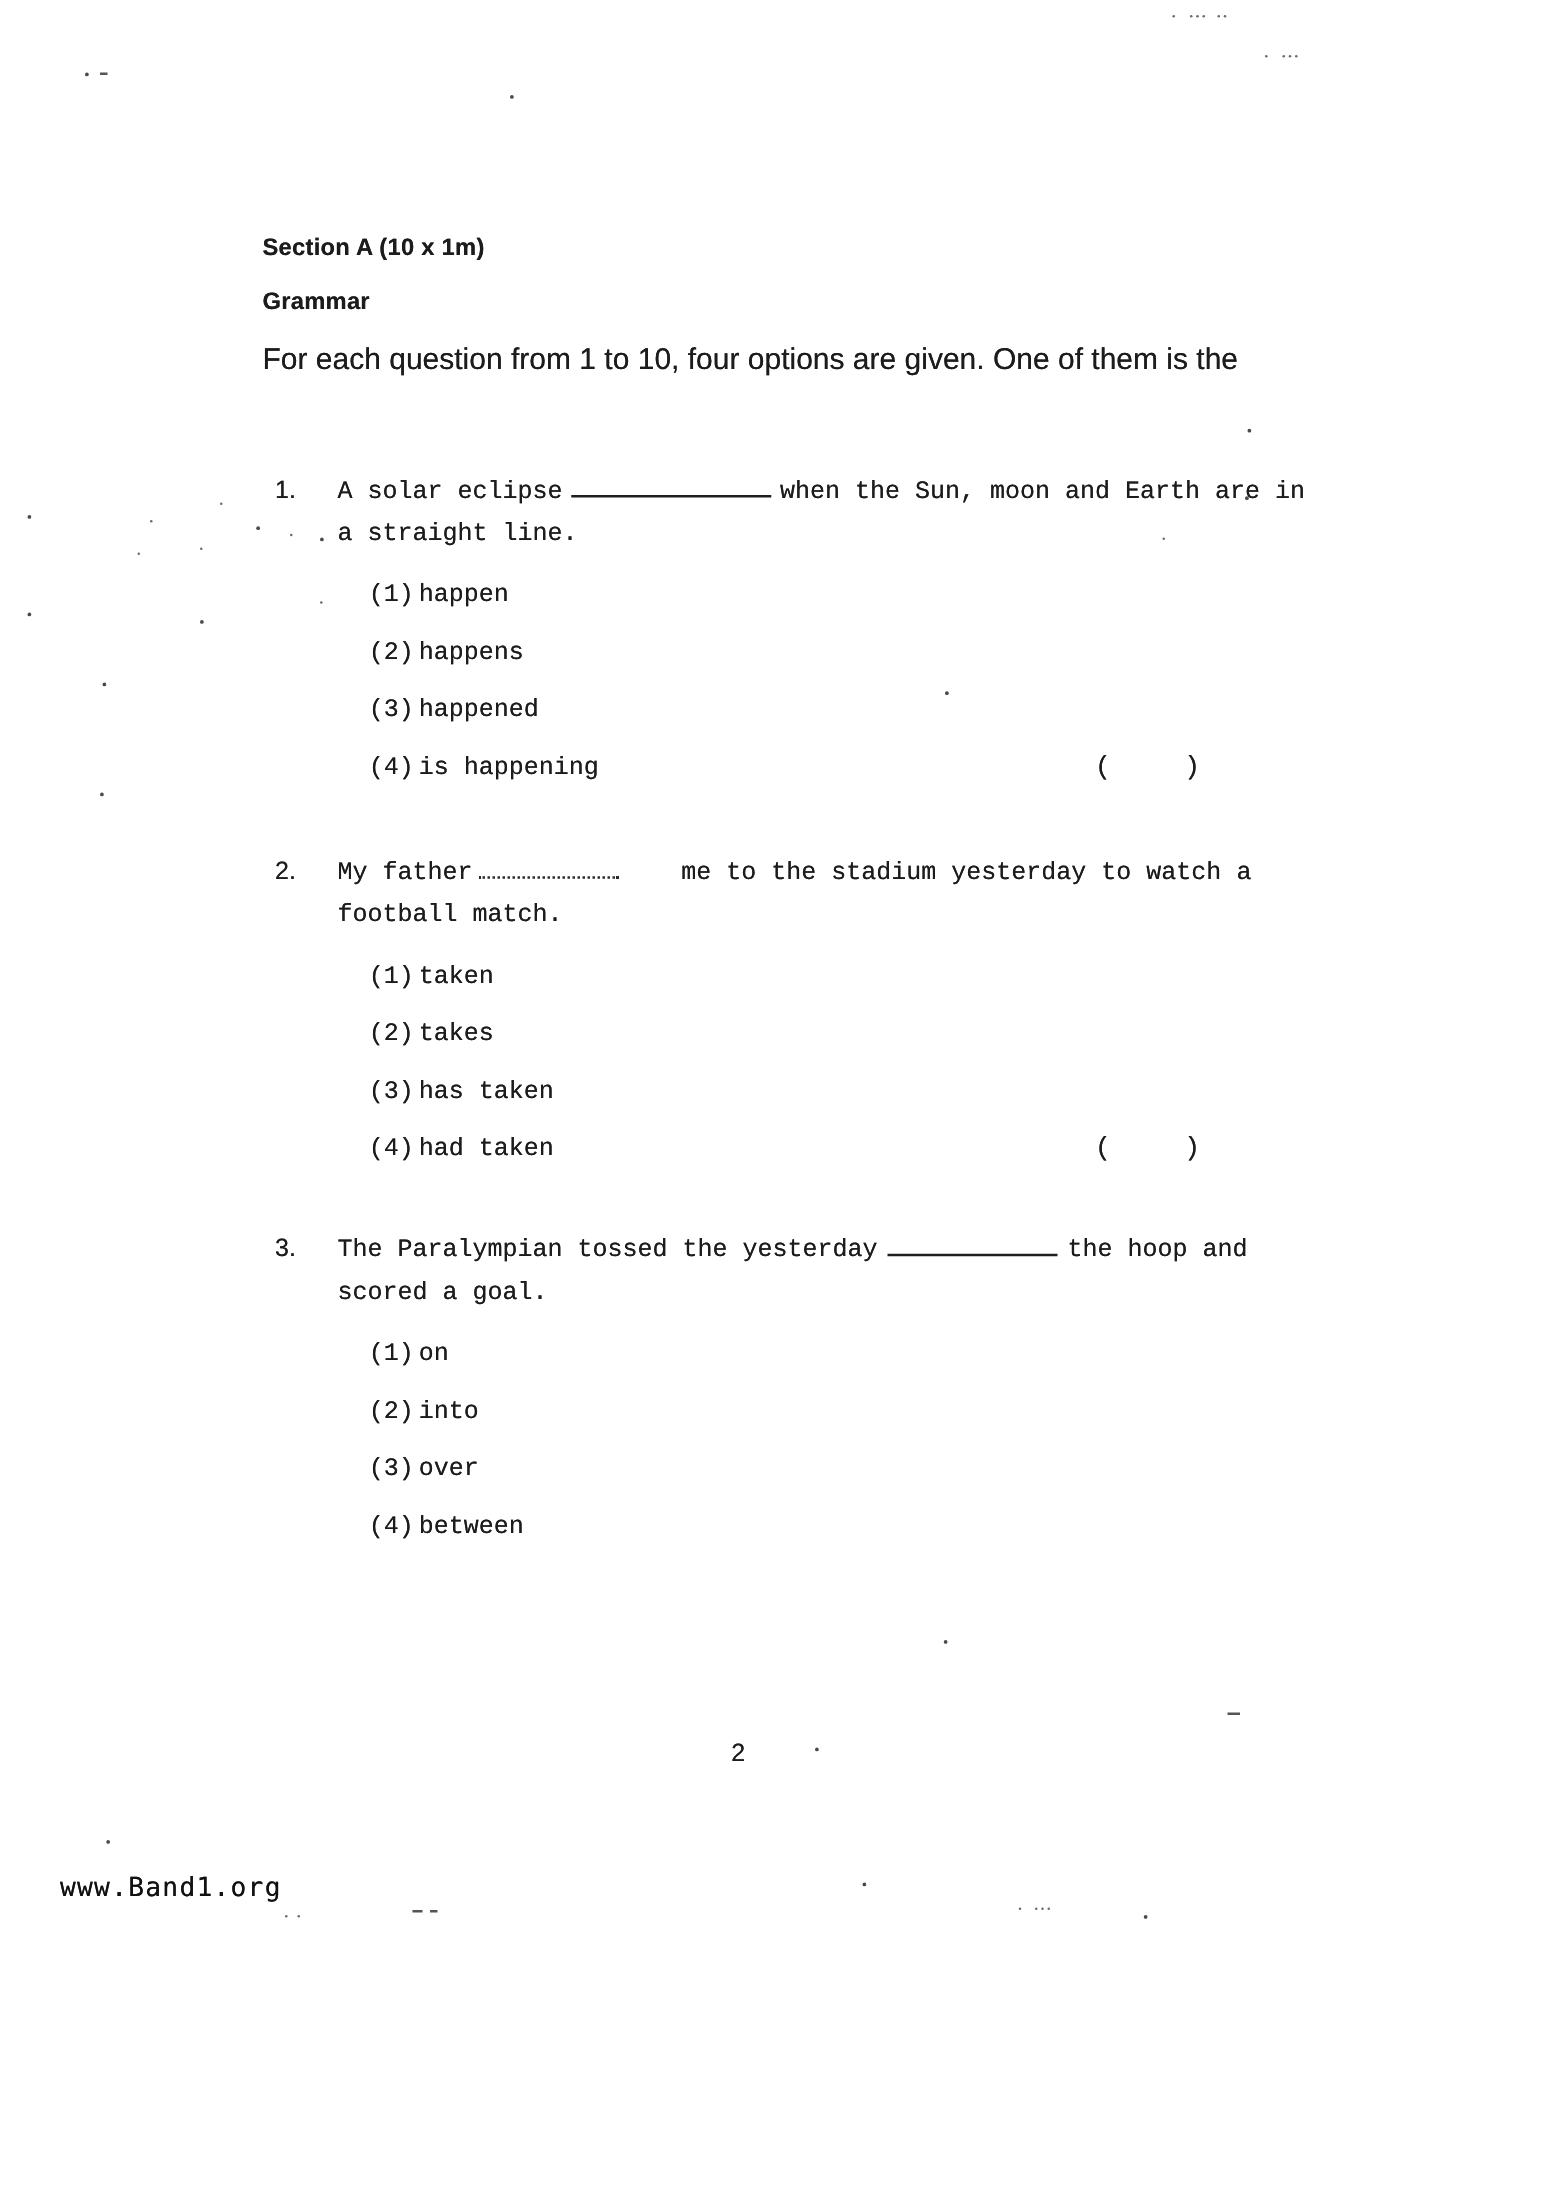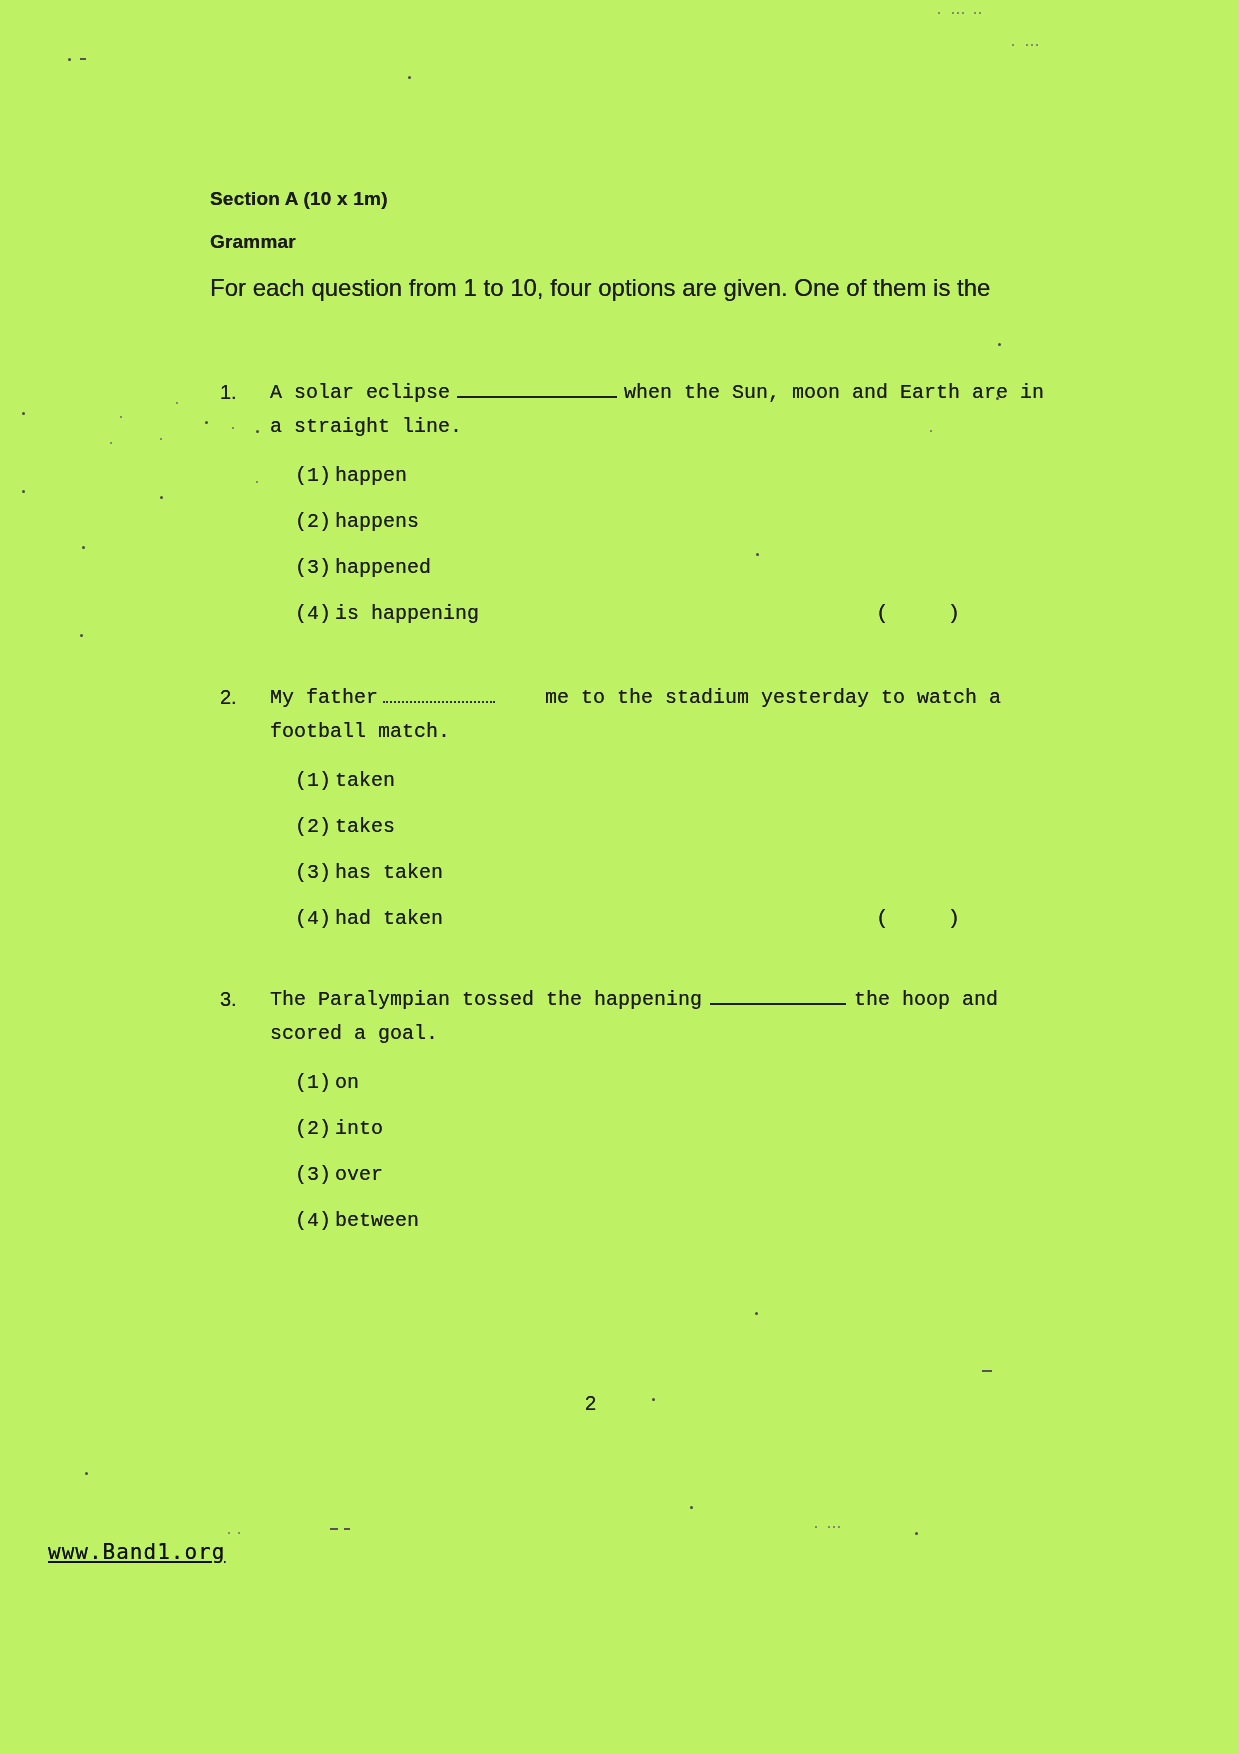--- a/index.html
+++ b/index.html
@@ -5,21 +5,21 @@
   html, body {
     margin: 0;
     padding: 0;
     background: #e8e8e8;
   }
   .page {
     position: relative;
     width: 1239px;
     height: 1754px;
     margin: 0 auto;
-    background: #bef264;
+    background: #ffffff;
     overflow: hidden;
     font-family: "Liberation Sans", sans-serif;
     color: #1c1c1c;
     text-shadow: 0 0 0.45px rgba(20,20,20,0.85);
   }
   .heading {
     position: absolute;
     left: 210px;
     font-size: 19px;
     font-weight: 700;
@@ -77,26 +77,25 @@
   }
   .page-number {
     position: absolute;
     left: 585px;
     top: 1392px;
     font-size: 20px;
   }
   .watermark {
     position: absolute;
     left: 48px;
-    top: 1540px;
+    top: 1498px;
     font-size: 21px;
     font-family: "DejaVu Sans Mono", "Liberation Mono", monospace;
     letter-spacing: 1px;
     color: #111;
-    text-decoration: underline;
   }
   
   .speck {
     position: absolute;
     width: 3px;
     height: 3px;
     background: #4a4a4a;
     border-radius: 50%;
   }
   .speck.sm { width: 2px; height: 2px; background: #6a6a6a; }
@@ -184,21 +183,21 @@
         </div>
       </div>
     </div>
   </div>
 
   <div class="question" style="top:988px;">
     <div class="qrow">
       <div class="qnum">3.</div>
       <div class="qbody">
         <div class="stem-line1">
-          <span>The Paralympian tossed the happening</span><span class="blank b-q3"></span><span>the hoop and</span>
+          <span>The Paralympian tossed the yesterday</span><span class="blank b-q3"></span><span>the hoop and</span>
         </div>
         <div class="stem-line2">scored a goal.</div>
         <div class="options">
           <div class="option">
             <span class="olabel">(1)</span>
             <span>on</span>
           </div>
           <div class="option">
             <span class="olabel">(2)</span>
             <span>into</span>

